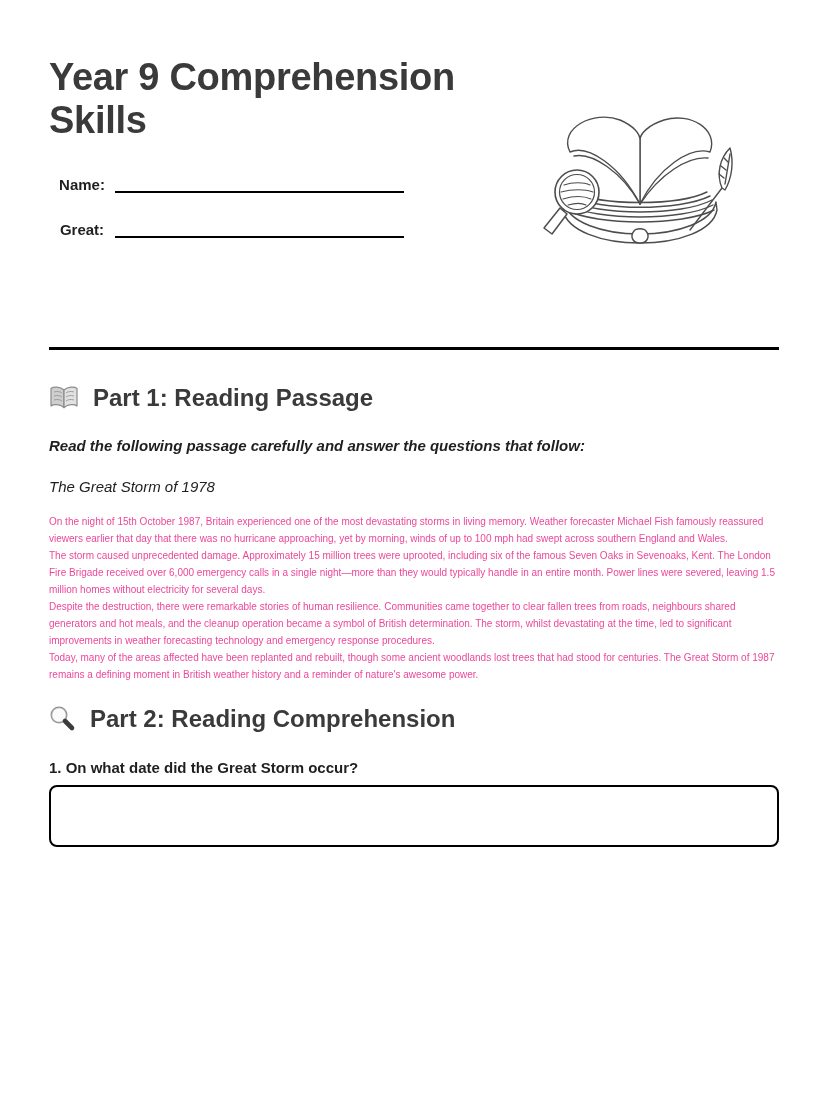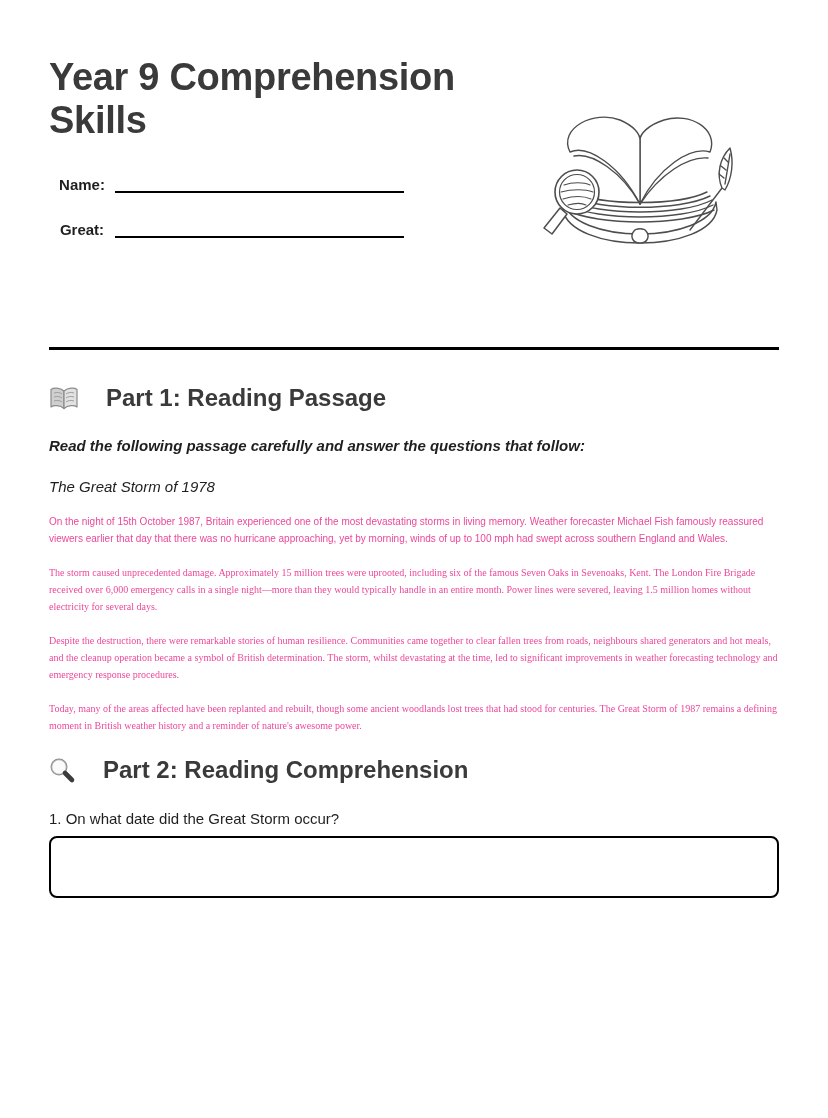--- a/index.html
+++ b/index.html
@@ -50,22 +50,22 @@
     width: 200px; height: 142px;
   }
   .divider {
     border: none;
     height: 3px;
     background: #000;
     margin: 109px 0 0 0;
   }
   .section-heading {
     display: flex;
-    align-items: flex-end;
-    gap: 27px;
+    align-items: center;
+    gap: 14px;
     margin: 34px 0 0 0;
     font-size: 24px;
     font-weight: 700;
     color: #3a3a3a;
   }
   .section-heading .h-icon { flex: 0 0 auto; display: inline-flex; }
   .instruction {
     margin: 25px 0 0 0;
     font-size: 15px;
     font-weight: 700;
@@ -75,25 +75,25 @@
     margin: 24px 0 0 0;
     font-size: 15px;
     font-style: italic;
   }
   p.passage {
     margin: 18px 0 0 0;
     font-size: 10px;
     line-height: 17px;
     color: #ec4899;
   }
-  p.passage + p.passage { margin-top: 17px; font-family: Liberation Serif, serif; }
+  p.passage + p.passage { margin-top: 0; }
   .question {
     margin: 26px 0 0 0;
     font-size: 15px;
-    font-weight: 400;
+    font-weight: 700;
   }
   .answer-box {
     margin-top: 9px;
     height: 62px;
     border: 2px solid #000;
     border-radius: 8px;
     background: #fff;
   }
   .question.q-follow { margin-top: 17px; }
   .part2 .section-heading { margin-top: 22px; }

